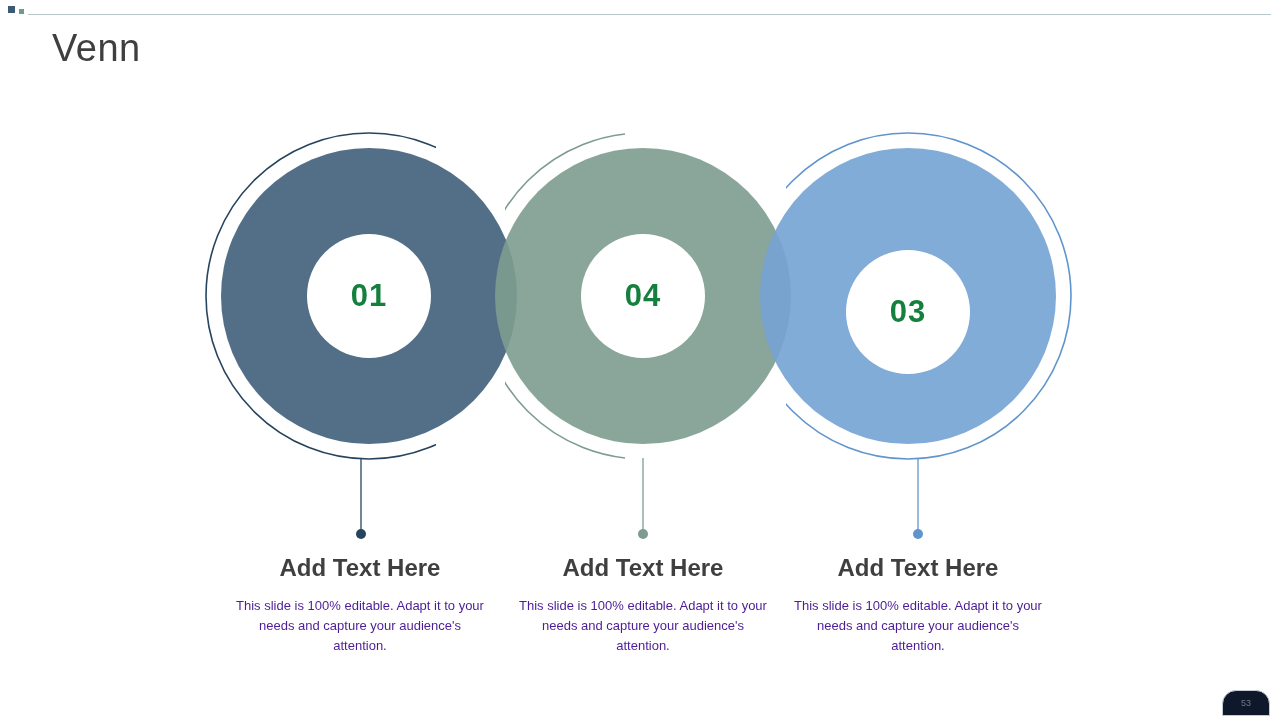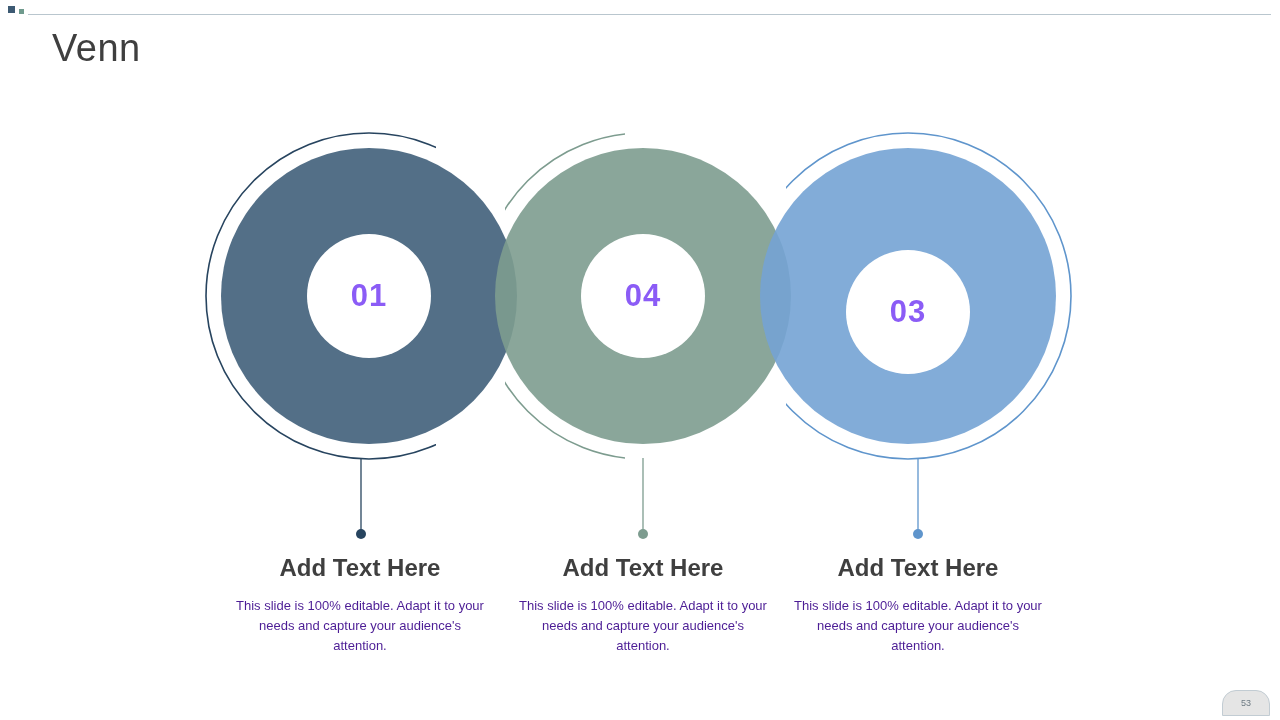--- a/index.html
+++ b/index.html
@@ -70,21 +70,21 @@
     position: absolute;
     width: 124px;
     height: 124px;
     border-radius: 50%;
     background: #ffffff;
     display: flex;
     align-items: center;
     justify-content: center;
     font-size: 31px;
     font-weight: bold;
-    color: #8b5cf6;
+    color: #15803d;
     letter-spacing: 1px;
   }
   .num-1 { left: 307px; top: 234px; }
   .num-2 { left: 581px; top: 234px; }
   .num-3 { left: 846px; top: 250px; }
 
   
   .caption {
     position: absolute;
     width: 250px;
@@ -113,21 +113,21 @@
     width: 46px;
     height: 24px;
     border: 1px solid #c2ccd3;
     border-top-left-radius: 14px;
     border-top-right-radius: 14px;
     display: flex;
     align-items: center;
     justify-content: center;
     font-size: 9px;
     color: #6c7a83;
-    background: #e5e5e5;
+    background: #0f172a;
   }
 </style>
 </head>
 <body>
 
 <div class="top-sq1"></div>
 <div class="top-sq2"></div>
 <div class="top-rule"></div>
 
 <div class="slide-title">Venn</div>

